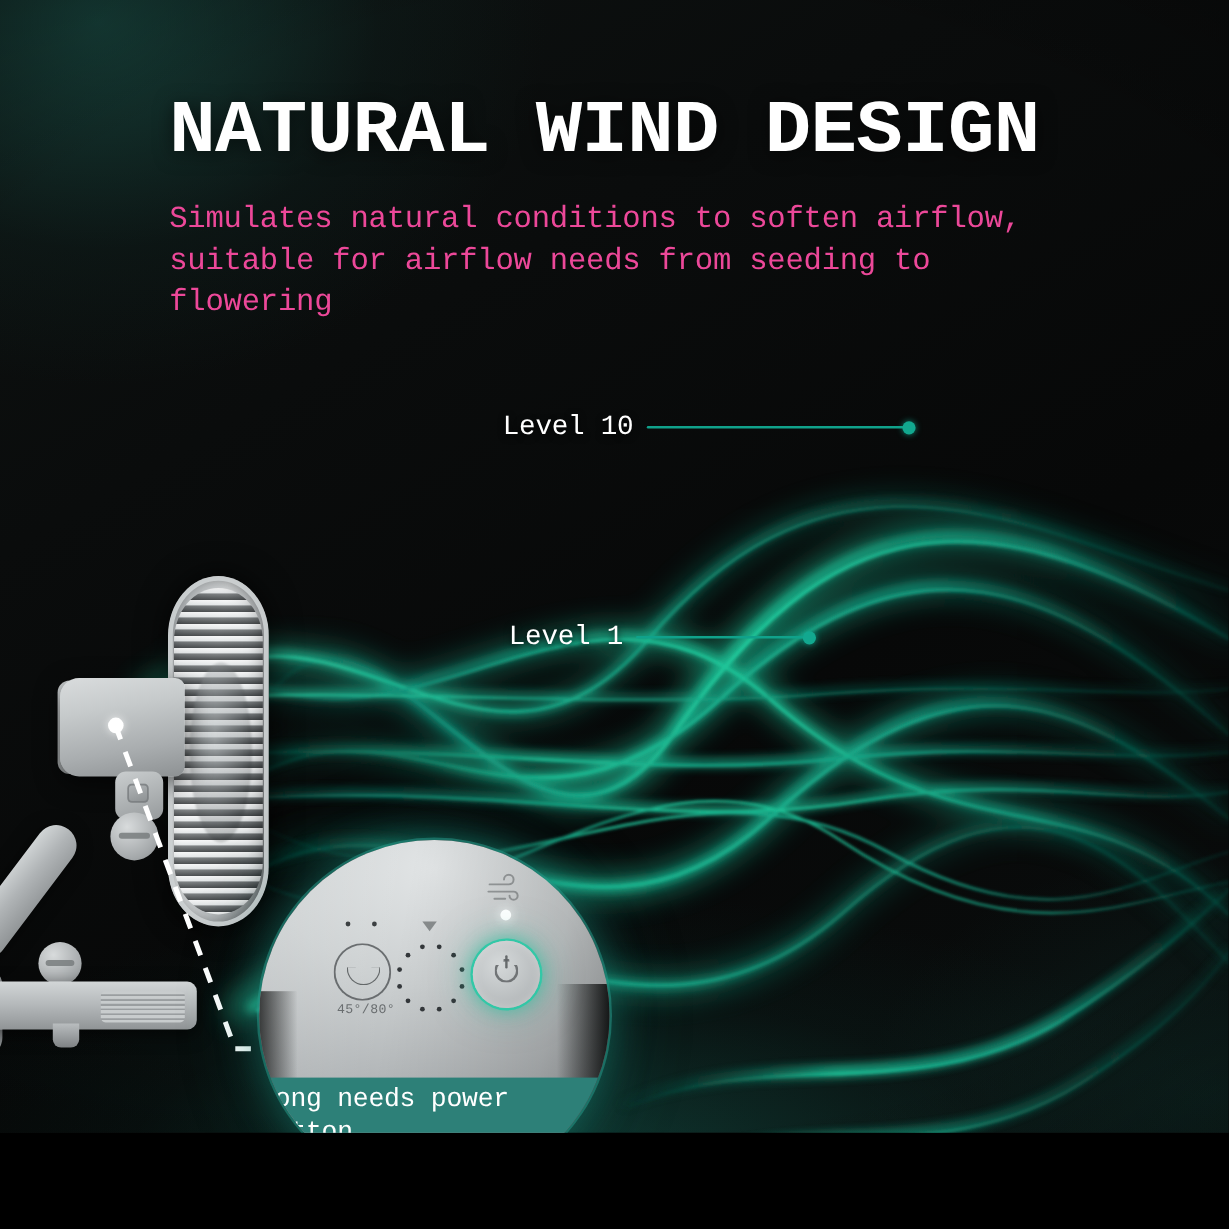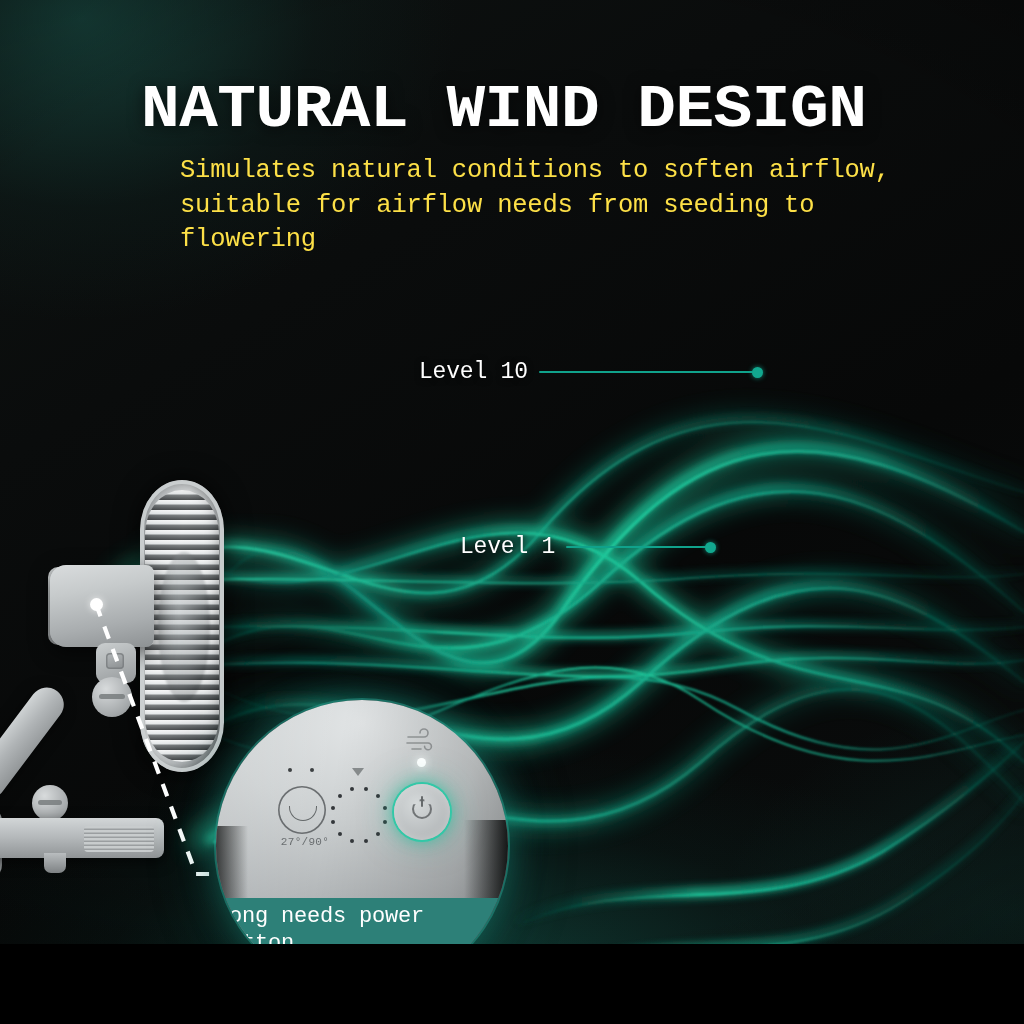--- a/index.html
+++ b/index.html
@@ -19,30 +19,30 @@
   }
   .bg-vig{position:absolute;inset:0;
      background:radial-gradient(ellipse 120% 95% at 50% 50%, rgba(0,0,0,0) 52%, rgba(0,0,0,.62) 100%);}
 
   
   .title{position:absolute;left:141px;top:78px;width:800px;
      font-size:62px;font-weight:700;color:#fff;letter-spacing:-0.5px;
      line-height:1.04;
      transform:scaleX(1.04);transform-origin:left center;
      text-shadow:0 2px 16px rgba(0,0,0,.6);}
-  .subtitle{position:absolute;left:141px;top:154px;width:742px;
-     font-size:25.5px;font-weight:400;color:#fde047;line-height:1.36;
-     letter-spacing:-0.2px;margin-left:39px;}
+  .subtitle{position:absolute;left:141px;top:166px;width:742px;
+     font-size:25.5px;font-weight:400;color:#ec4899;line-height:1.36;
+     letter-spacing:-0.2px;}
 
   
   .waves{position:absolute;left:0;top:280px;width:1024px;height:744px;}
   .waves svg{position:absolute;left:0;top:0;}
 
   
-  .lvl{position:absolute;height:24px;display:flex;align-items:center;margin-top:16px;}
+  .lvl{position:absolute;height:24px;display:flex;align-items:center;}
   .lvl .lbl{font-size:23px;color:#fff;font-weight:400;white-space:nowrap;
             letter-spacing:-0.2px;text-shadow:0 1px 6px rgba(0,0,0,.75);}
   .lvl .ln{height:2.6px;background:#10a28b;margin-left:11px;border-radius:2px;}
   .lvl .dt{width:11px;height:11px;border-radius:50%;background:#12a88f;
            margin-left:-1px;box-shadow:0 0 5px rgba(18,168,143,.8);}
 
   
   .fan{position:absolute;left:-12px;top:455px;width:300px;height:470px;}
 
   .grille{position:absolute;left:152px;top:25px;width:84px;height:292px;
@@ -271,21 +271,21 @@
   <div class="bg-vig"></div>
 
   <div class="title">NATURAL WIND DESIGN</div>
   <div class="subtitle">Simulates natural conditions to soften airflow, suitable for airflow needs from seeding to flowering</div>
 
   <div class="lvl" id="lvl0" style="left: 419px; top: 344px;">
     <span class="lbl">Level 10</span>
     <span class="ln" style="width: 214px;"></span>
     <span class="dt"></span>
   </div>
-  <div class="lvl" id="lvl2" style="left: 460px; top: 519px;">
+  <div class="lvl" id="lvl2" style="left: 424px; top: 519px;">
     <span class="lbl">Level 1</span>
     <span class="ln" style="width: 140px;"></span>
     <span class="dt"></span>
   </div>
 
   <div class="fan">
     <div class="grille">
       <div class="slats"></div>
       <div class="grille-core"></div>
       <div class="grille-rim"></div>
@@ -317,21 +317,21 @@
     <div class="detail-panel"></div>
     <div class="panel-dark-l"></div>
     <div class="panel-dark-r"></div>
     <div class="panel-shade"></div>
 
     <div class="osc">
       <div class="osc-arc"></div>
     </div>
     <div class="osc-d1"></div>
     <div class="osc-d2"></div>
-    <div class="osc-lbl">27°/90°</div>
+    <div class="osc-lbl">45°/80°</div>
 
     <div class="tri"></div>
     <div class="ring" id="ring">
         <i style="left: 35.6881px; top: 2.62px;"></i>
         <i style="left: 47.7919px; top: 9.60812px;"></i>
         <i style="left: 54.78px; top: 21.7119px;"></i>
         <i style="left: 54.78px; top: 35.6881px;"></i>
         <i style="left: 47.7919px; top: 47.7919px;"></i>
         <i style="left: 35.6881px; top: 54.78px;"></i>
         <i style="left: 21.7119px; top: 54.78px;"></i>

